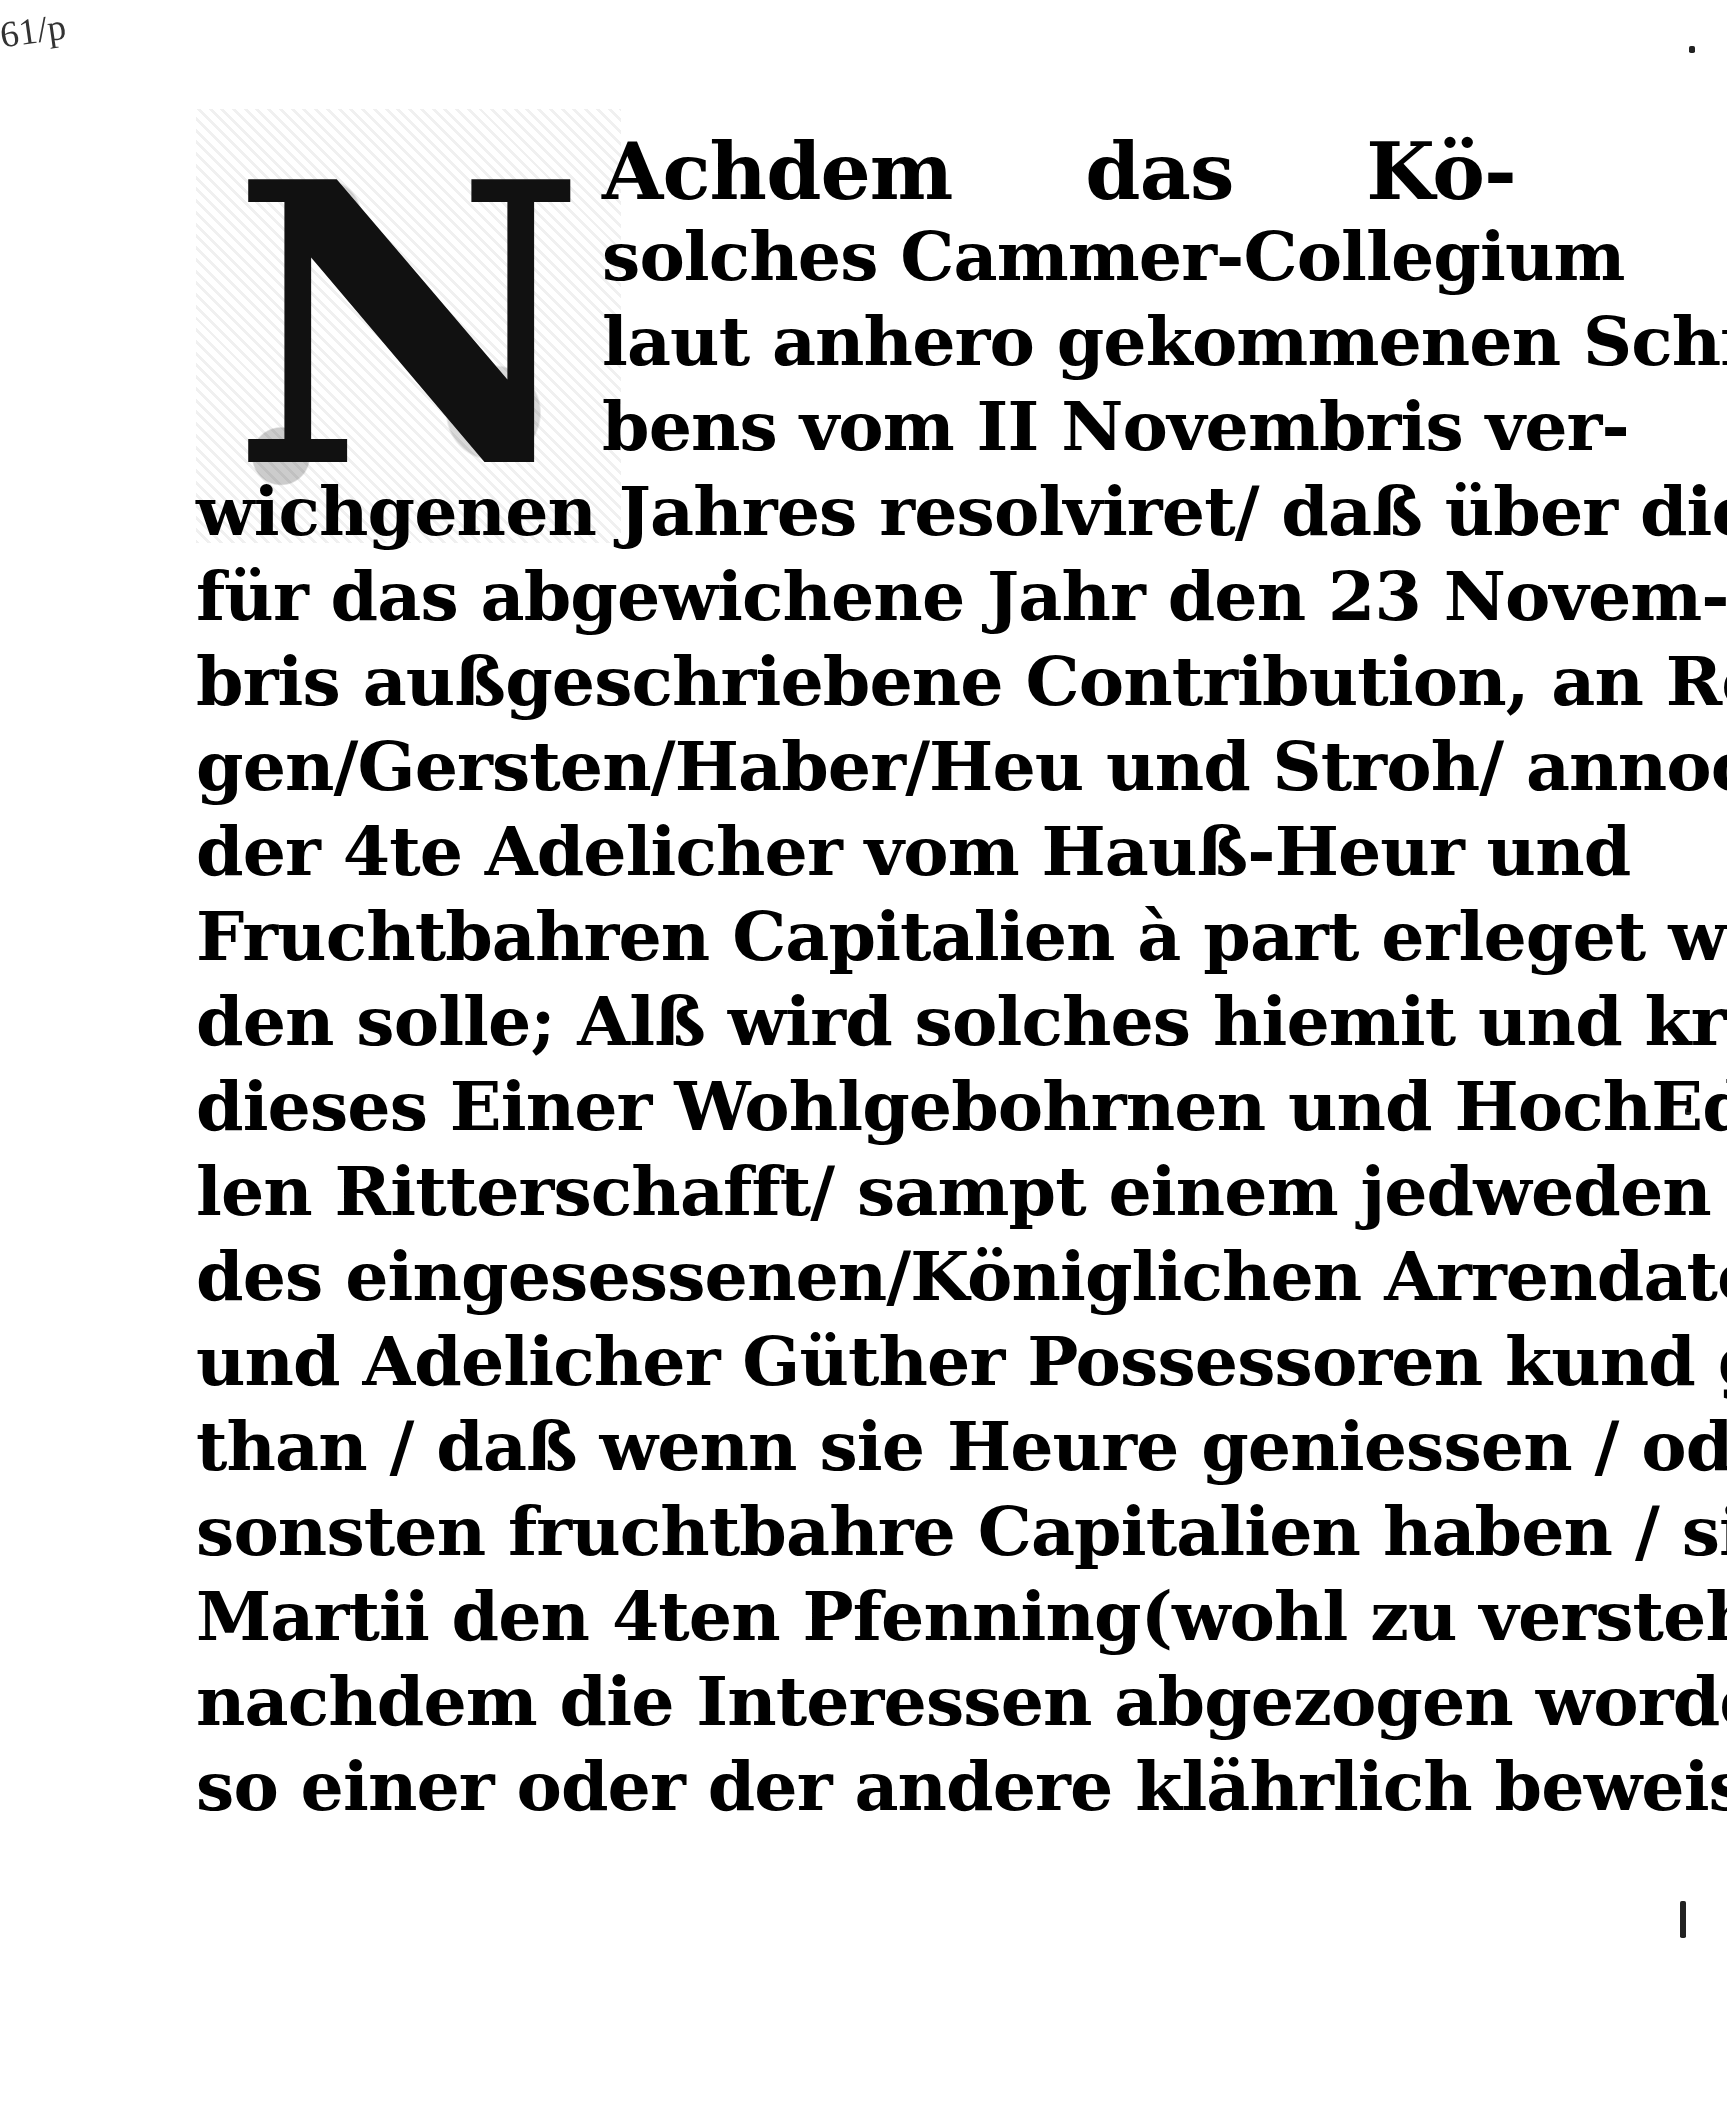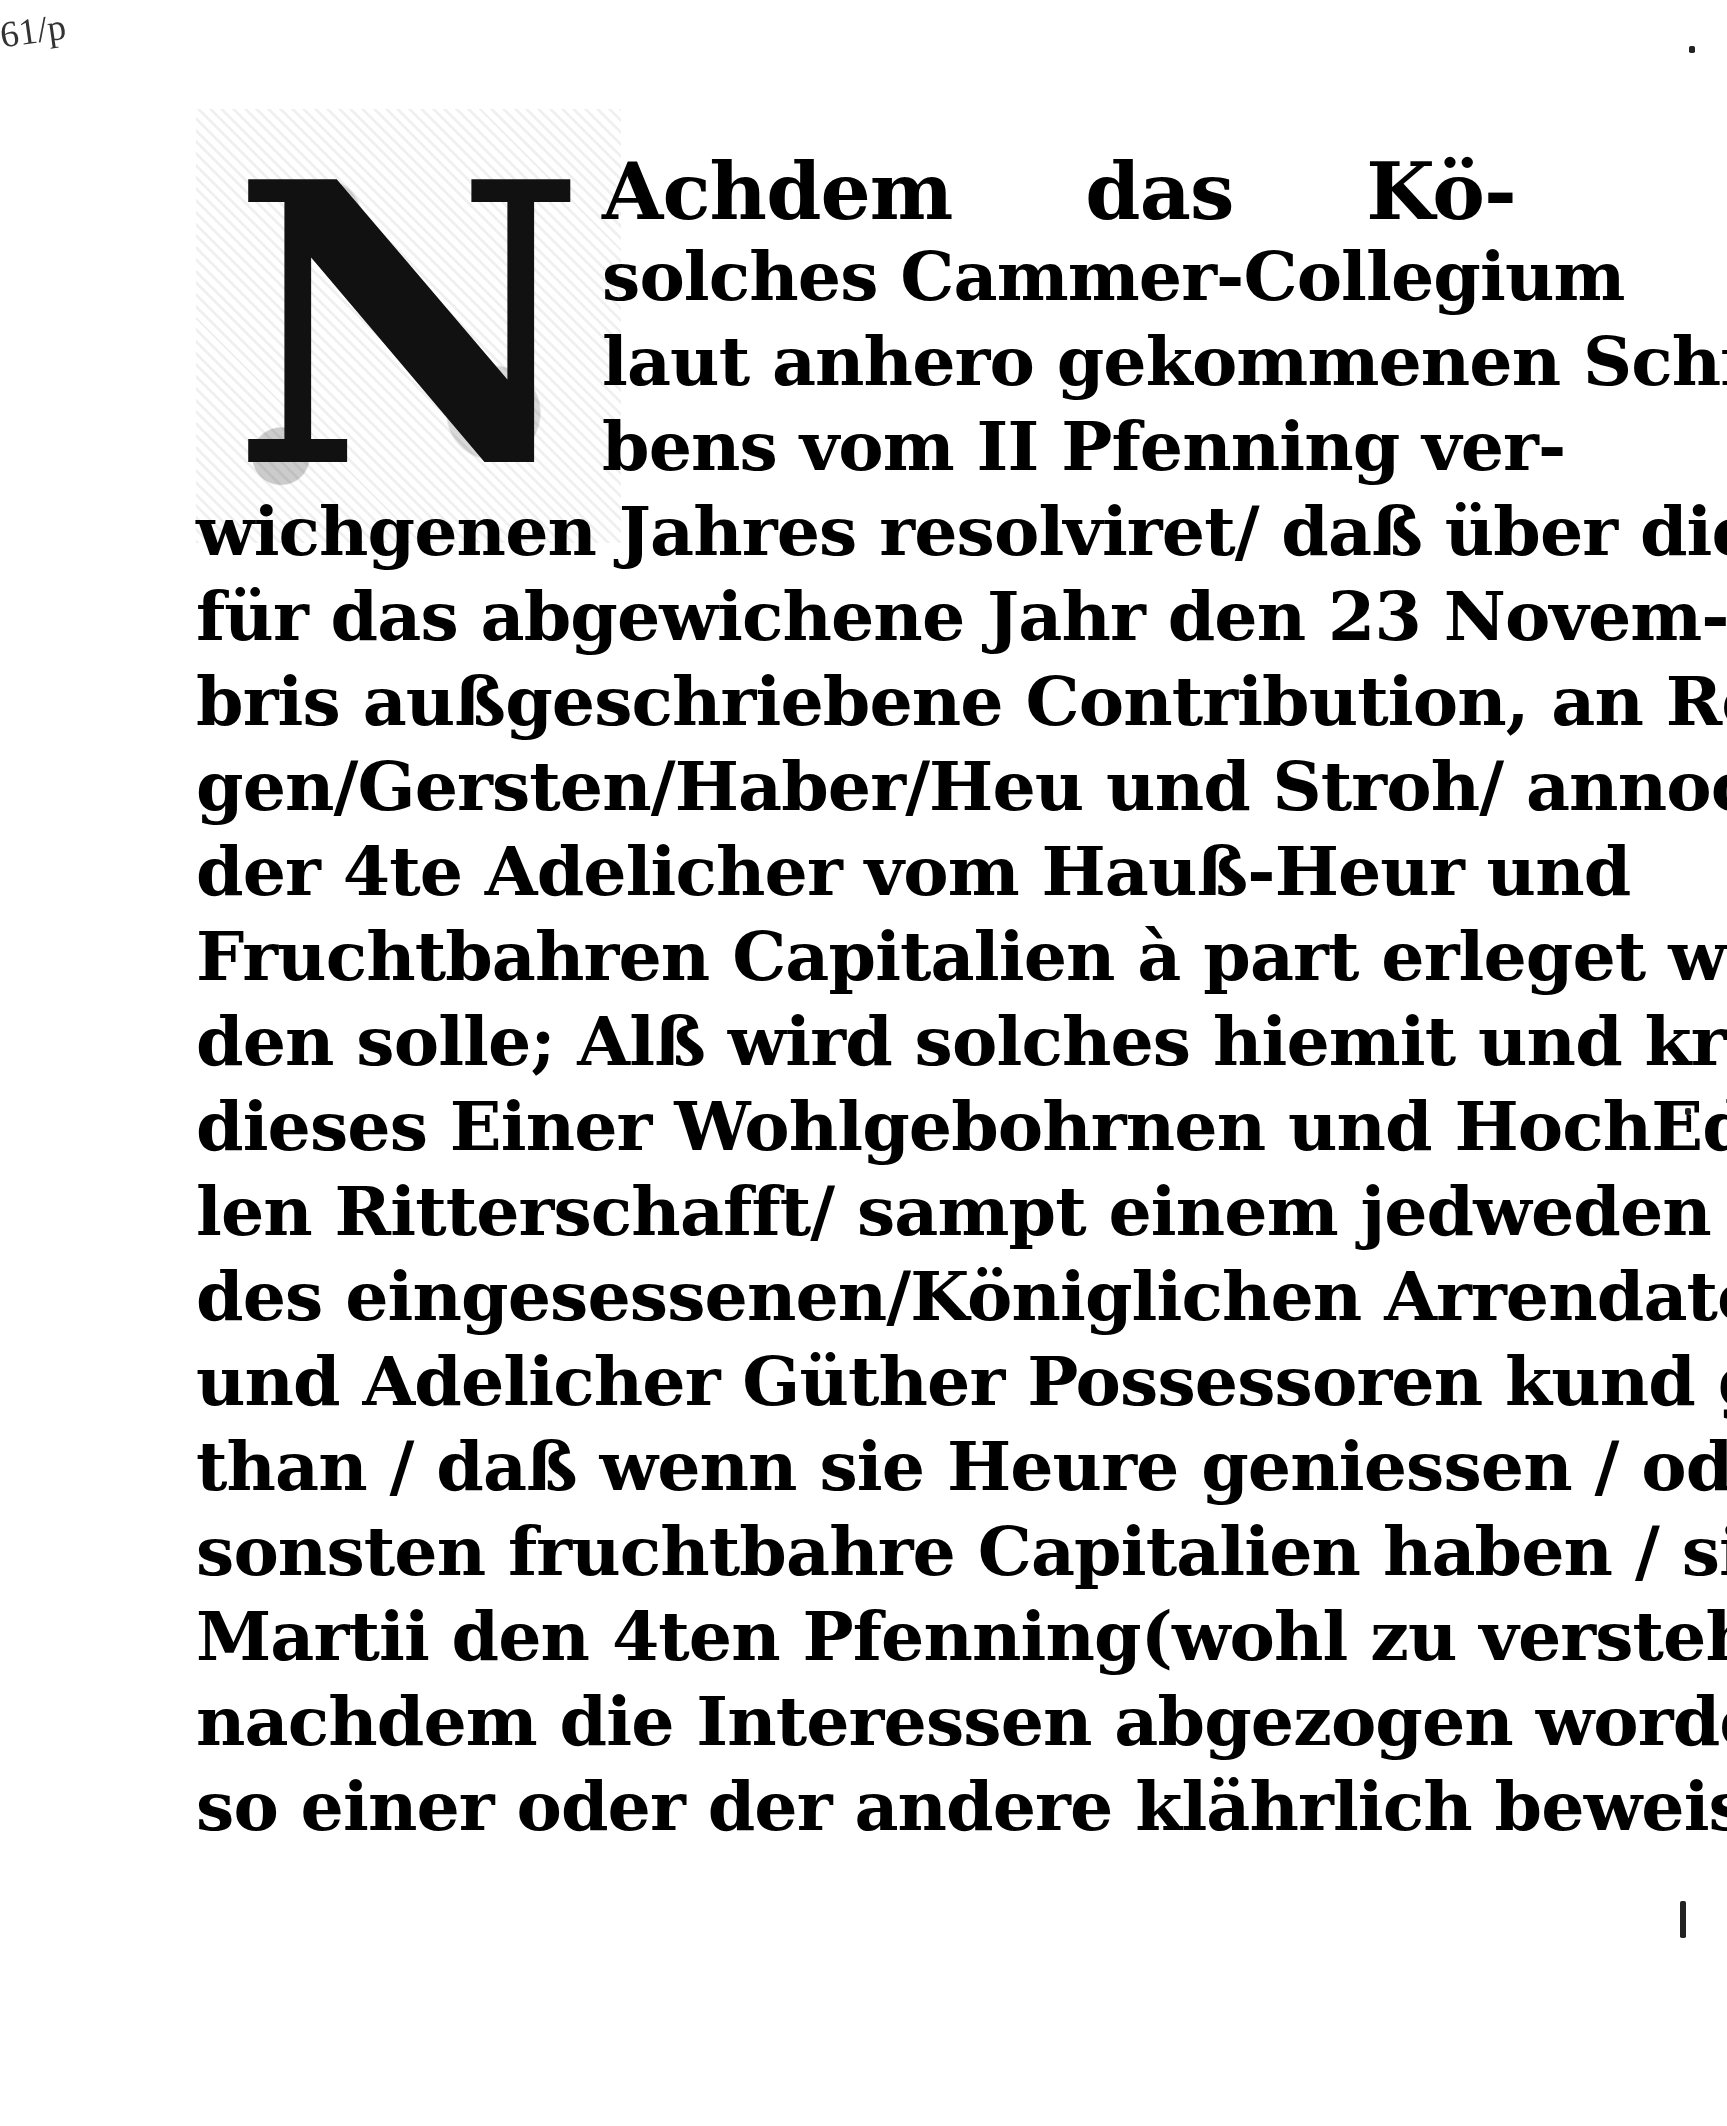--- a/index.html
+++ b/index.html
@@ -14,39 +14,39 @@
         radial-gradient(circle at 30% 25%, rgba(0,0,0,0.18) 0 37px, transparent 39px),
         radial-gradient(circle at 70% 70%, rgba(0,0,0,0.15) 0 46px, transparent 48px),
         radial-gradient(circle at 20% 80%, rgba(0,0,0,0.2) 0 28px, transparent 29.5px),
         repeating-linear-gradient(45deg, rgba(0,0,0,0.06) 0 2.8px, transparent 2.8px 8.3px);
     }
     .text-block { position: absolute; left: 196px; top: 129px; width: 1320px; }
     .line {
       font-family: "DejaVu Serif", serif; font-weight: bold; font-size: 68px; line-height: 85px;
       height: 85px; white-space: nowrap; letter-spacing: -0.9px; text-align: justify; text-align-last: justify;
     }
-    .line.first { font-size: 79px; margin-top: 20px; }
+    .line.first { font-size: 79px; }
     .line.indent { padding-left: 406px; }
     .line.last { text-align: right; text-align-last: right; }
   </style>
 </head>
 <body>
 
 <div class="margin-note">61/p</div>
 <div class="speck" style="left:1689px; top:46px;"></div>
 <div class="speck" style="left:1685px; top:1108px;"></div>
 <div class="speck" style="left:1680px; top:1901px; height:37px;"></div>
 
 <div class="initial">N</div>
 
 <div class="text-block" id="text-block">
     <div class="line indent first">Achdem das Kö-</div>
     <div class="line indent">solches Cammer-Collegium</div>
     <div class="line indent">laut anhero gekommenen Schrei-</div>
-    <div class="line indent">bens vom II Pfenning ver-</div>
+    <div class="line indent">bens vom II Novembris ver-</div>
     <div class="line">wichgenen Jahres resolviret/ daß über die/</div>
     <div class="line">für das abgewichene Jahr den 23 Novem-</div>
     <div class="line">bris außgeschriebene Contribution, an Rog-</div>
     <div class="line">gen/Gersten/Haber/Heu und Stroh/ annoch</div>
     <div class="line">der 4te Adelicher vom Hauß-Heur und</div>
     <div class="line">Fruchtbahren Capitalien à part erleget wer-</div>
     <div class="line">den solle; Alß wird solches hiemit und krafft</div>
     <div class="line">dieses Einer Wohlgebohrnen und HochEd-</div>
     <div class="line">len Ritterschafft/ sampt einem jedweden Lan-</div>
     <div class="line">des eingesessenen/Königlichen Arrendatoren,</div>

